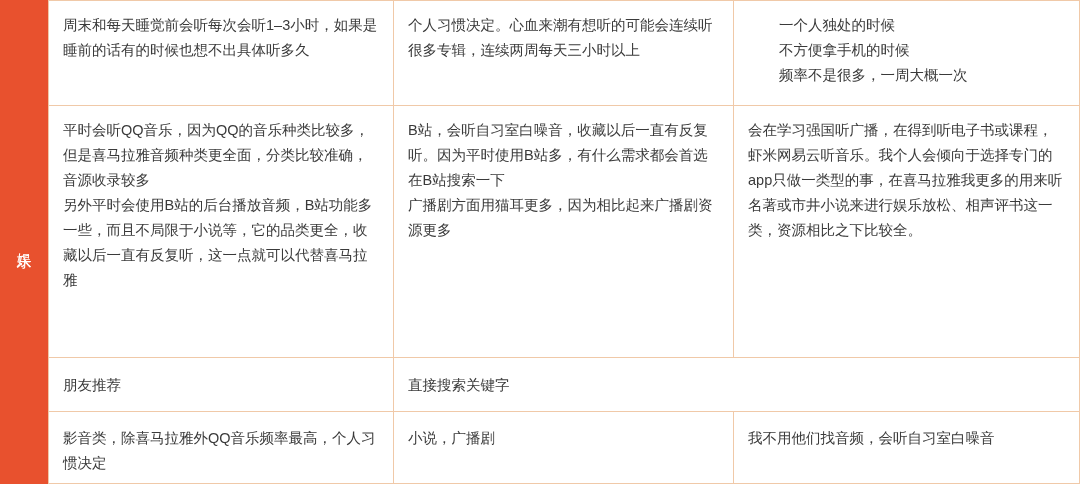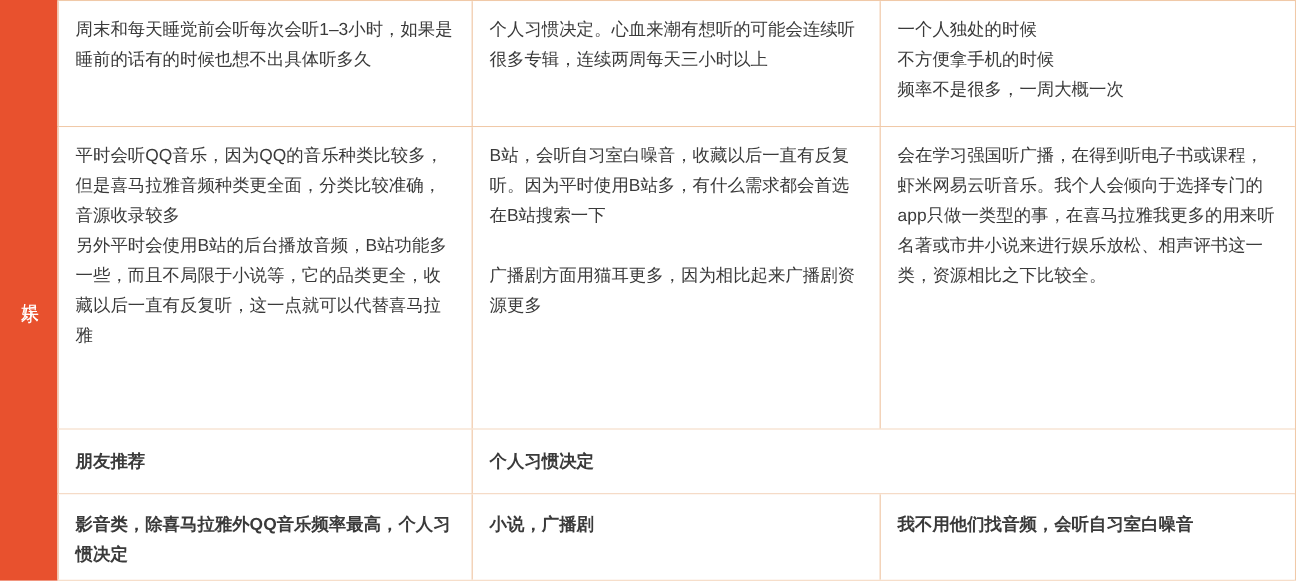--- a/index.html
+++ b/index.html
@@ -66,26 +66,24 @@
     overflow: hidden;
     background: #ffffff;
   }
   .cell.c1 { width: 345px; flex: 0 0 345px; }
   .cell.c2 { width: 340px; flex: 0 0 340px; }
   .cell.c3 { flex: 1 1 auto; }
   .cell p {
     margin: 0;
   }
   .cell p + p {
-    margin-top: 25px;
   }
   .row.r3 .cell, .row.r4 .cell {
     display: flex;
     align-items: center;
-    font-weight: bold;
   }
   .row.r4 .cell {
     align-items: flex-start;
     padding-top: 14px;
   }
 </style>
 </head>
 <body>
 
 <div class="table-wrap">
@@ -97,21 +95,21 @@
   <div class="grid">
 
     <div class="row r1">
       <div class="cell c1">
         <p>周末和每天睡觉前会听每次会听1–3小时，如果是睡前的话有的时候也想不出具体听多久</p>
       </div>
       <div class="cell c2">
         <p>个人习惯决定。心血来潮有想听的可能会连续听很多专辑，连续两周每天三小时以上</p>
       </div>
       <div class="cell c3">
-        <p style="white-space: pre-wrap;">一个人独处的时候
+        <p style="white-space: pre-wrap; margin-left: 31px;">一个人独处的时候
 不方便拿手机的时候
 频率不是很多，一周大概一次</p>
       </div>
     </div>
 
     <div class="row r2">
       <div class="cell c1">
         <p style="white-space: pre-wrap;">平时会听QQ音乐，因为QQ的音乐种类比较多，但是喜马拉雅音频种类更全面，分类比较准确，音源收录较多
 另外平时会使用B站的后台播放音频，B站功能多一些，而且不局限于小说等，它的品类更全，收藏以后一直有反复听，这一点就可以代替喜马拉雅</p>
       </div>
@@ -122,21 +120,21 @@
       <div class="cell c3">
         <p>会在学习强国听广播，在得到听电子书或课程，虾米网易云听音乐。我个人会倾向于选择专门的app只做一类型的事，在喜马拉雅我更多的用来听名著或市井小说来进行娱乐放松、相声评书这一类，资源相比之下比较全。</p>
       </div>
     </div>
 
     <div class="row r3">
       <div class="cell c1">
         <p>朋友推荐</p>
       </div>
       <div class="cell c3">
-        <p>个人习惯决定</p>
+        <p>直接搜索关键字</p>
       </div>
     </div>
 
     <div class="row r4">
       <div class="cell c1">
         <p>影音类，除喜马拉雅外QQ音乐频率最高，个人习惯决定</p>
       </div>
       <div class="cell c2">
         <p>小说，广播剧</p>
       </div>

